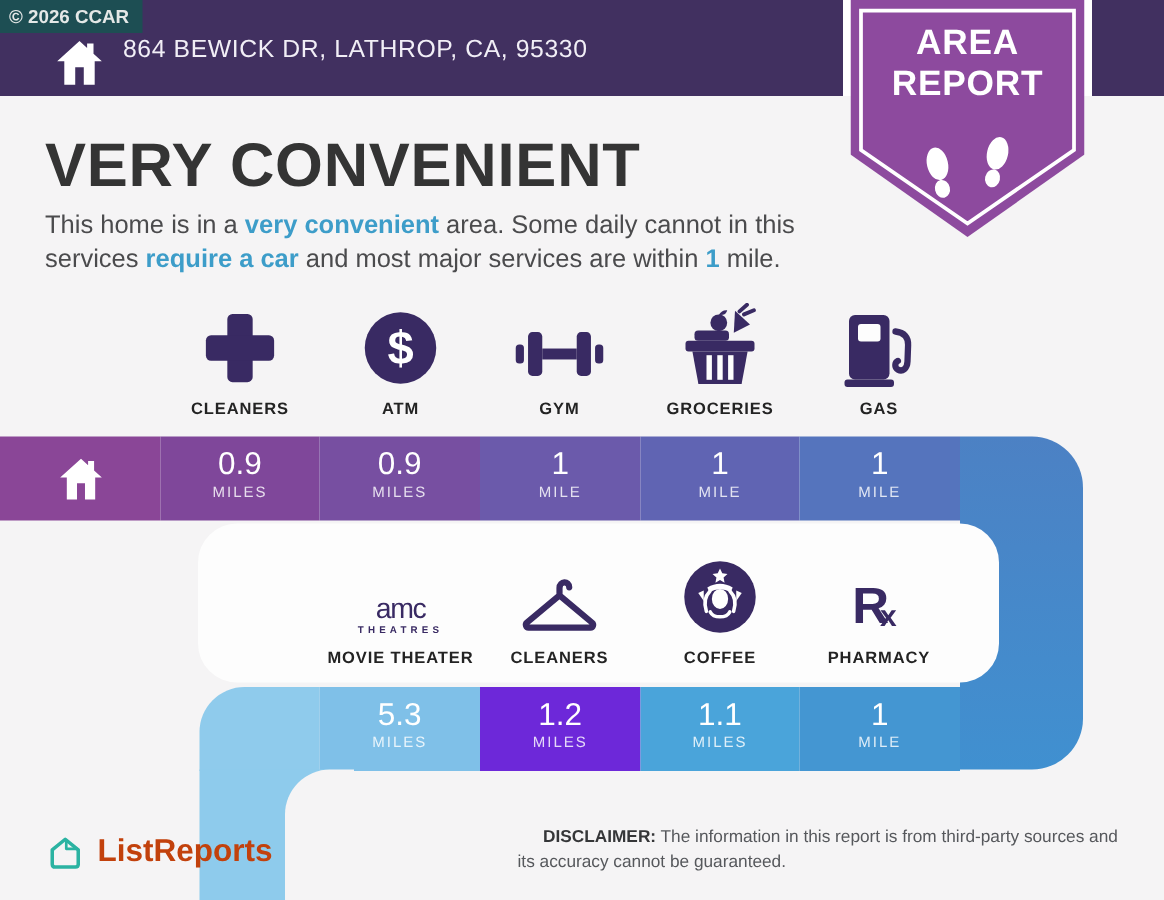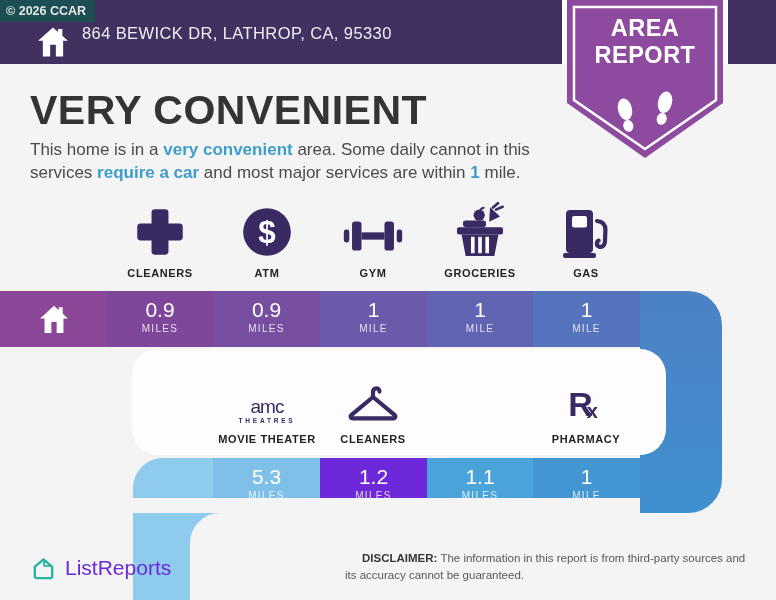--- a/index.html
+++ b/index.html
@@ -38,40 +38,40 @@
 
   
   .amc-main { font-size:19px; font-weight:400; letter-spacing:-1px; line-height:21px; color:#392a63; }
   .amc-sub  { font-size:6.5px; font-weight:600; letter-spacing:2.8px; color:#392a63; text-align:center; }
   .rx-wrap { line-height:40px; height:52px; display:flex; align-items:flex-end; }
   .rx-r { font-size:34px; font-weight:800; color:#392a63; }
   .rx-x { font-size:20px; font-weight:800; color:#392a63; position:relative; left:-6px; top:7px; }
 
   
   .cell { position:absolute; top:291px; height:56px; text-align:center; padding-top:6px; }
-  .cell2 { position:absolute; top:458px; height:40px; text-align:center; padding-top:6px; }
+  .cell2 { position:absolute; top:458px; height:56px; text-align:center; padding-top:6px; }
   .dist-num { font-size:21px; line-height:25px; color:#ffffff; font-weight:500; }
   .dist-unit { font-size:10px; line-height:13px; color:rgba(255,255,255,.82); letter-spacing:1.3px; font-weight:500; }
   .home-cell { position:absolute; top:291px; left:0; width:107px; height:56px; background:#8a4697;
                display:flex; align-items:center; justify-content:center; }
   .connector { position:absolute; left:640px; top:291px; width:82px; height:222px;
                background:linear-gradient(180deg,#4c81c4 0%,#4090d0 100%); border-radius:0 34px 34px 0; }
   .strip { position:absolute; left:133px; top:513px; width:57px; height:87px; background:#8ecbec; }
   .fillet-patch { position:absolute; left:190px; top:513px; width:30px; height:30px; background:#8ecbec; }
   .fillet-cover { position:absolute; left:190px; top:513px; width:46px; height:46px; background:#f5f4f5;
                   border-radius:30px 0 0 0; z-index:1; }
 
   
   .card { position:absolute; left:132px; top:349px; width:534px; height:106px; background:#fdfdfd;
           border-radius:26px; z-index:2; }
   .svc-row2 { top:12px; height:84px; z-index:3; }
 
   
   .brand { position:absolute; left:30px; top:551px; height:34px; display:flex; align-items:center; gap:8px; z-index:6; }
-  .brand-text { font-size:21px; color:#6d28d9; }
+  .brand-text { font-size:21px; color:#c2410c;font-weight:bold; }
   .disclaimer { position:absolute; left:345px; top:550px; width:402px; font-size:11.5px; line-height:1.5;
                 color:#56585c; z-index:6; }
   .disclaimer b { color:#353638; font-weight:700;margin-left:17px; }
 </style>
 </head>
 <body>
 
 <div class="canvas">
 
   <div class="home-cell">
@@ -131,20 +131,34 @@
         <div class="amc-main">amc</div>
         <div class="amc-sub">THEATRES</div>
       </div>
       <div class="svc-label">MOVIE THEATER</div>
     </div>
     <div class="svc svc-row2" style="left:181px">
       <svg width="54" height="40" viewBox="0 0 30 22" class="icon-purple">
         <path fill="none" stroke="#392a63" stroke-width="2.3" stroke-linecap="round" stroke-linejoin="round" d="M18.6 4.1 C18.6 1.6 15 1.7 15 4.3 V7.1 M15 7.1 L2.9 17.2 C2.2 17.8 2.6 19 3.5 19 H26.5 C27.4 19 27.8 17.8 27.1 17.2 Z"></path>
       </svg>
       <div class="svc-label">CLEANERS</div>
+    </div>
+    <div class="svc svc-row2" style="left:288px">
+      <svg width="52" height="52" viewBox="0 0 24 24">
+        <circle cx="12" cy="12" r="11" fill="#392a63"></circle>
+        <polygon fill="#fff" points="12,3.2 12.7,4.7 14.3,4.9 13.1,6 13.4,7.6 12,6.8 10.6,7.6 10.9,6 9.7,4.9 11.3,4.7"></polygon>
+        <path fill="#fff" d="M8.1 9.1 Q12 6.8 15.9 9.1 L15.3 10.5 Q12 8.7 8.7 10.5 Z"></path>
+        <ellipse cx="12" cy="12.6" rx="2.5" ry="3.1" fill="#fff"></ellipse>
+        <path fill="none" stroke="#fff" stroke-width="1.1" stroke-linecap="round" d="M8.9 10.2 C7.3 11.8 7.1 14.2 7.8 16.4"></path>
+        <path fill="none" stroke="#fff" stroke-width="1.1" stroke-linecap="round" d="M15.1 10.2 C16.7 11.8 16.9 14.2 16.2 16.4"></path>
+        <path fill="none" stroke="#fff" stroke-width="1.1" stroke-linecap="round" d="M9 16.6 C10 18.6 14 18.6 15 16.6"></path>
+        <polygon fill="#fff" points="5.3,10.8 7,10 7,13.2"></polygon>
+        <polygon fill="#fff" points="18.7,10.8 17,10 17,13.2"></polygon>
+      </svg>
+      <div class="svc-label">COFFEE</div>
     </div>
     <div class="svc svc-row2" style="left:394px">
       <div class="rx-wrap">
         <span class="rx-r">R</span>
         <span class="rx-x">x</span>
       </div>
       <div class="svc-label">PHARMACY</div>
     </div>
   </div>
 

